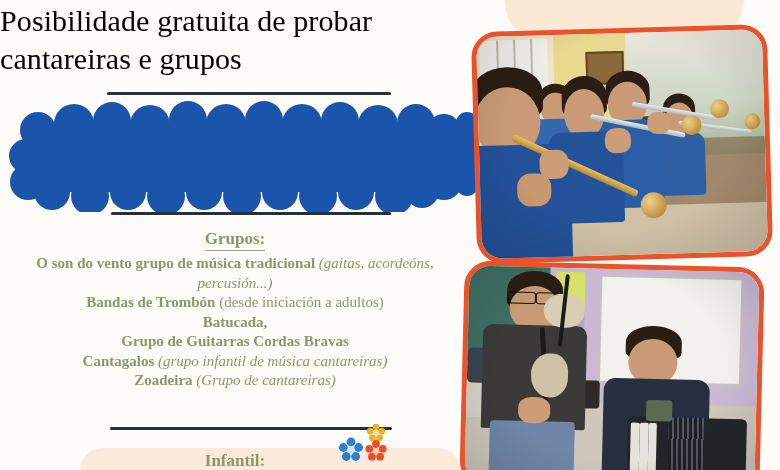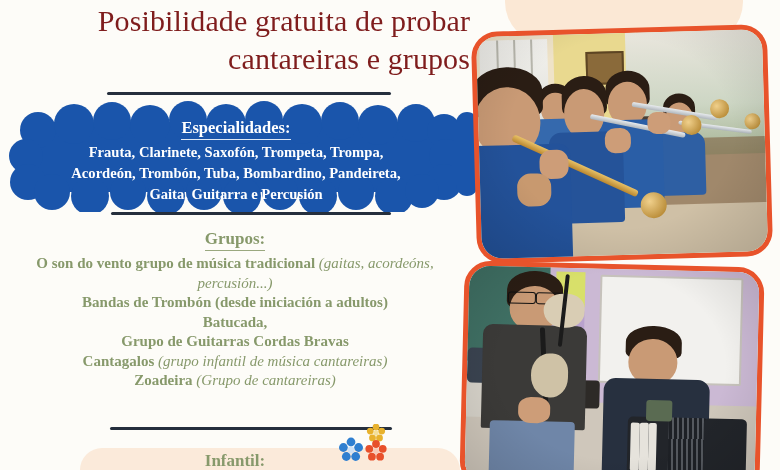--- a/index.html
+++ b/index.html
@@ -9,23 +9,23 @@
     font-family:"Liberation Serif", serif;
     overflow:hidden;position:relative;
   }
   #poster{position:absolute;inset:0;overflow:hidden;background:#fdfcf8;}
 
   
   .left-col{position:absolute;left:0;top:0;width:470px;height:470px;}
 
   .headline{
     position:absolute;top:2px;left:0;width:470px;
-    text-align:right;
+    text-align:left;
     font-size:30px;line-height:1.28;
-    color:#7f1d1d;
+    color:#000000;
     letter-spacing:.1px;
   }
 
   
   .rule{
     position:absolute;height:3px;background:#252f3d;border-radius:2px;
   }
   .rule-top{left:107px;top:92px;width:284px;}
   .rule-mid{left:111px;top:212px;width:280px;}
   .rule-bot{left:110px;top:427px;width:282px;}
@@ -51,21 +51,21 @@
     position:absolute;left:0;top:228px;width:470px;
     text-align:center;color:#87996b;
     font-size:15px;line-height:1.30;font-weight:700;
   }
   .grupos .sec-title{
     display:inline-block;font-size:17px;font-weight:700;
     border-bottom:1.5px solid #9aa87f;margin-bottom:3px;
   }
   .grupos .ln{display:block;padding:0 0;}
   .grupos em{font-style:italic;font-weight:400;}
-  .grupos .reg{font-weight:700;}
+  .grupos .reg{font-weight:400;}
 
   
   .peach-bottom{
     position:absolute;left:80px;top:448px;width:380px;height:60px;
     background:#fbeada;border-radius:22px 22px 0 0;
   }
   .infantil{
     position:absolute;left:0px;top:451px;width:470px;text-align:center;
     color:#87996b;font-size:17px;font-weight:700;
   }
@@ -191,26 +191,20 @@
             <circle cx="234" cy="96" r="19"></circle>
           <circle cx="272" cy="92" r="18"></circle>
             <circle cx="310" cy="96" r="19"></circle>
           <circle cx="348" cy="92" r="18"></circle>
             <circle cx="386" cy="96" r="19"></circle>
           <circle cx="414" cy="91" r="17"></circle>
         </g>
       </svg>
     </div>
 
-    <div class="cloud-text">
-      <div><span class="cloud-title">Especialidades:</span></div>
-      <div>Frauta, Clarinete, Saxofón, Trompeta, Trompa,</div>
-      <div>Acordeón, Trombón, Tuba, Bombardino, Pandeireta,</div>
-      <div>Gaita, Guitarra e Percusión</div>
-    </div>
 
     <div class="rule rule-mid"></div>
 
     <div class="grupos">
       <div><span class="sec-title">Grupos:</span></div>
 
       <div class="ln">
         <span>O son do vento grupo de música tradicional</span>
         <em>(gaitas, acordeóns, percusión...)</em>
       </div>

